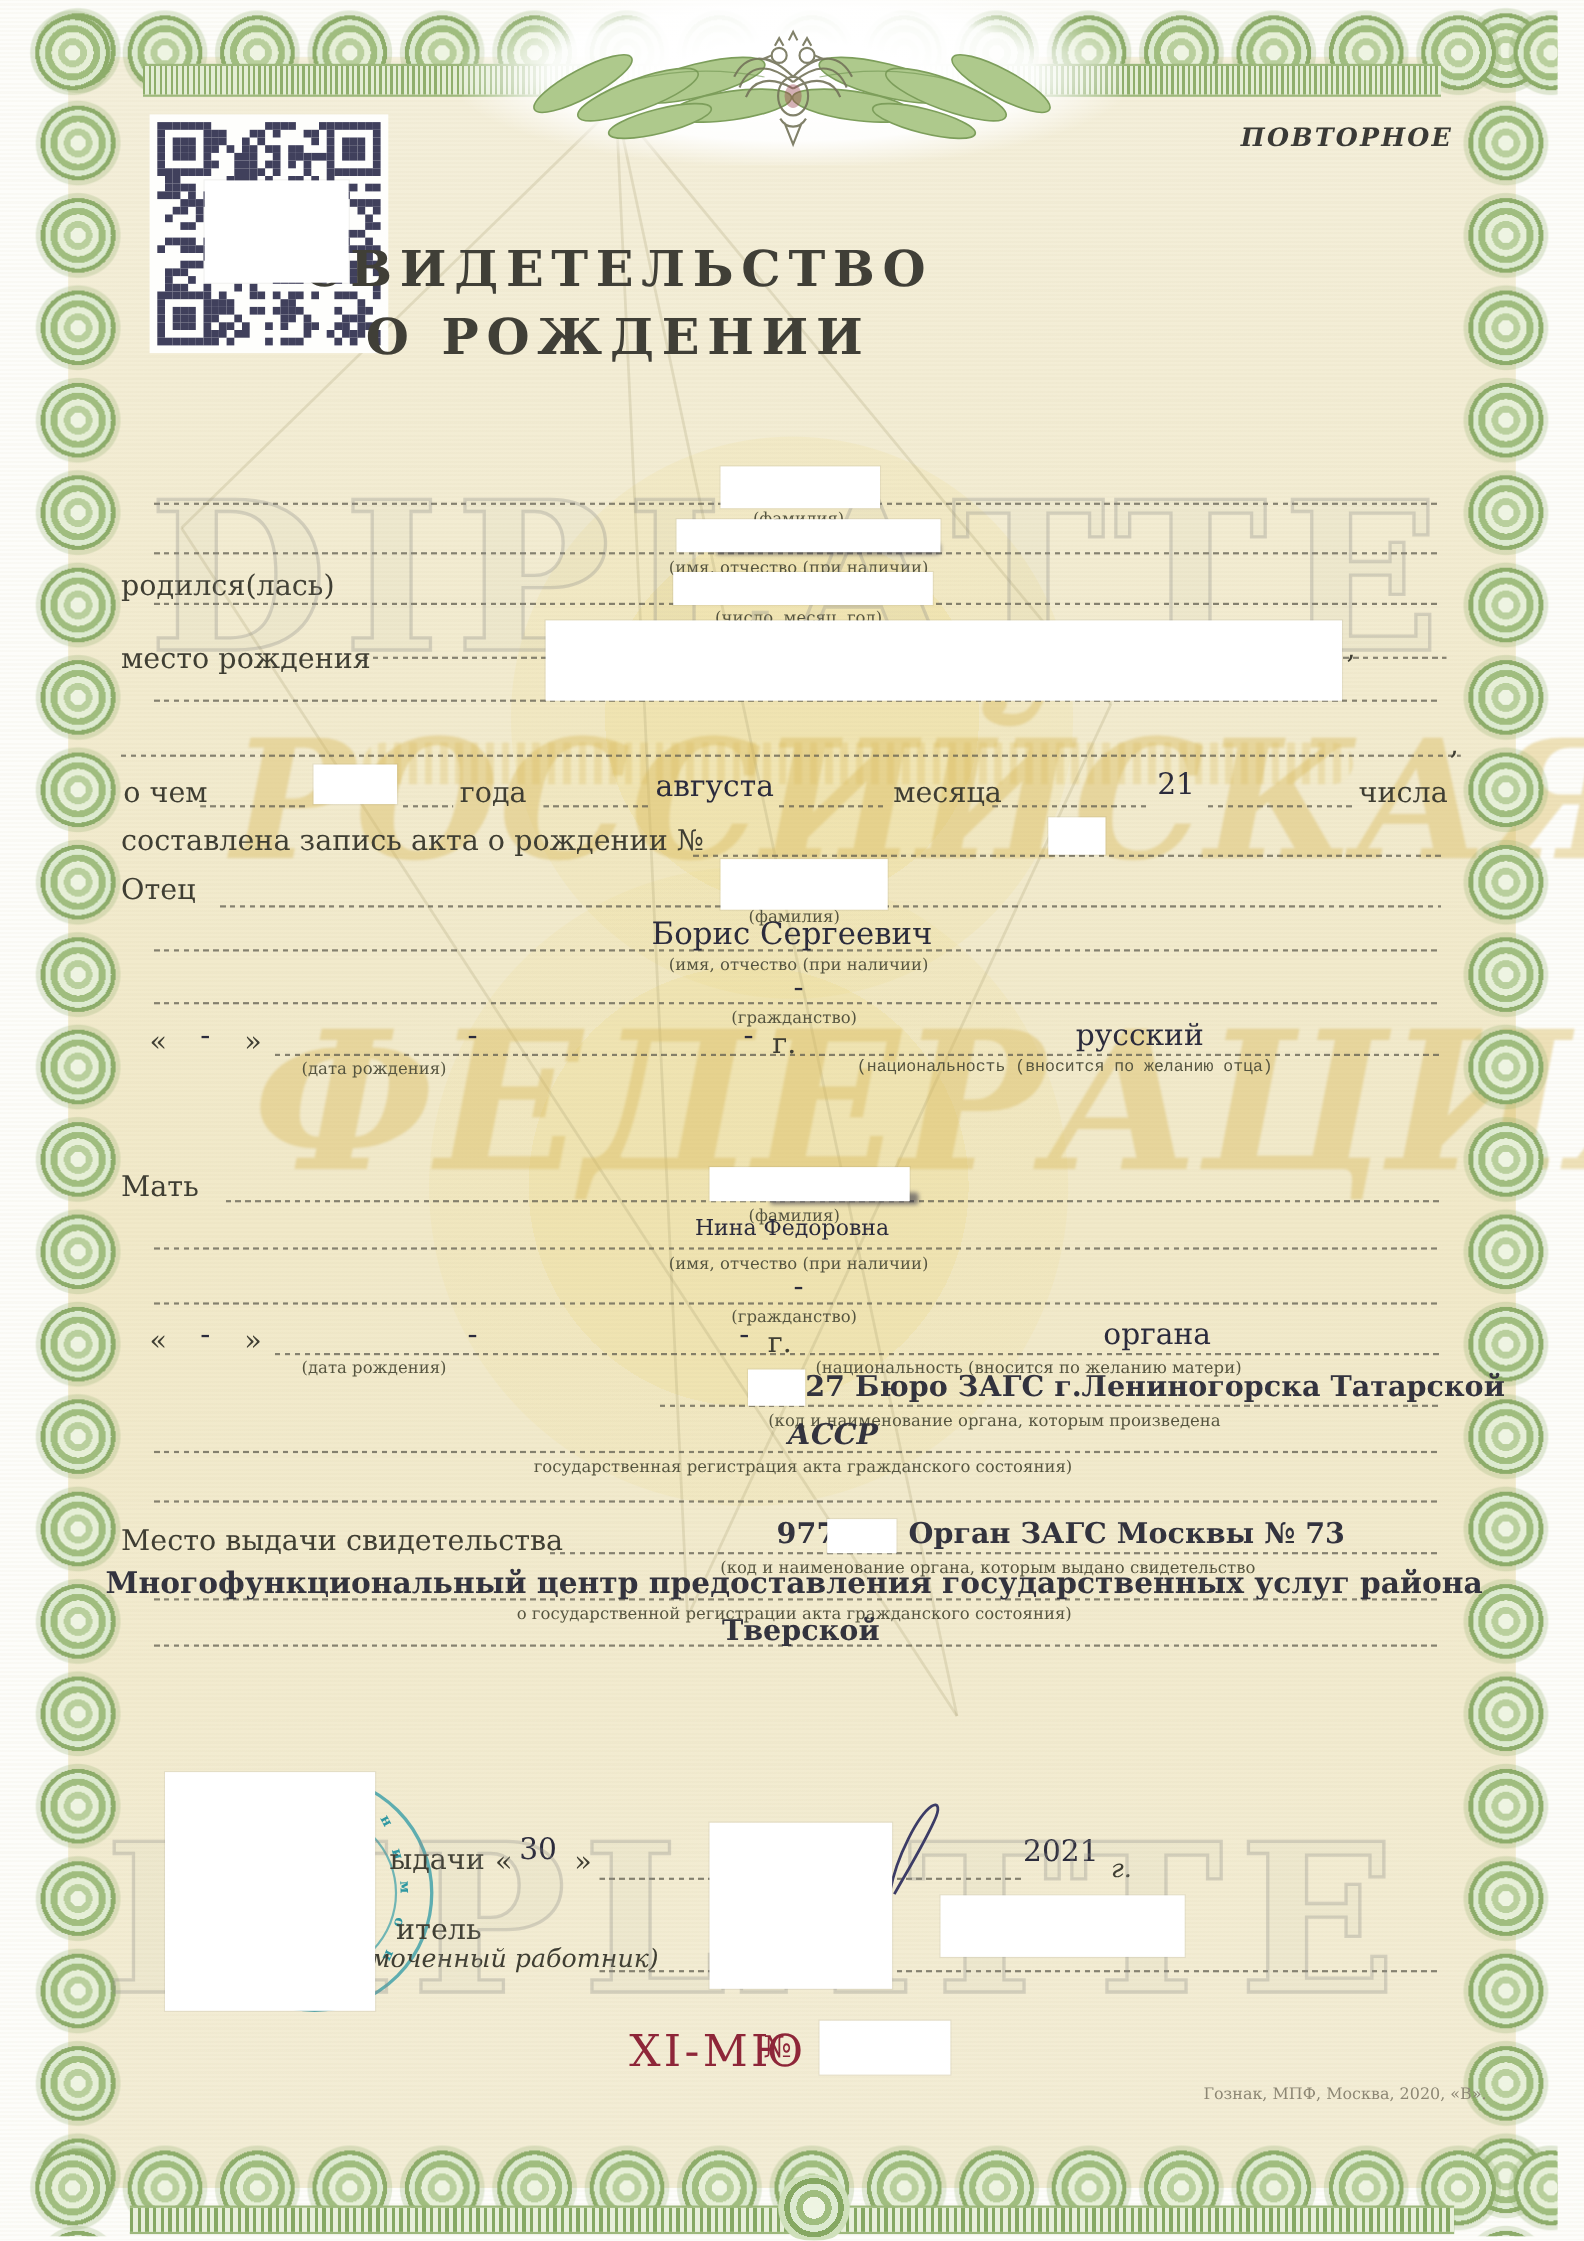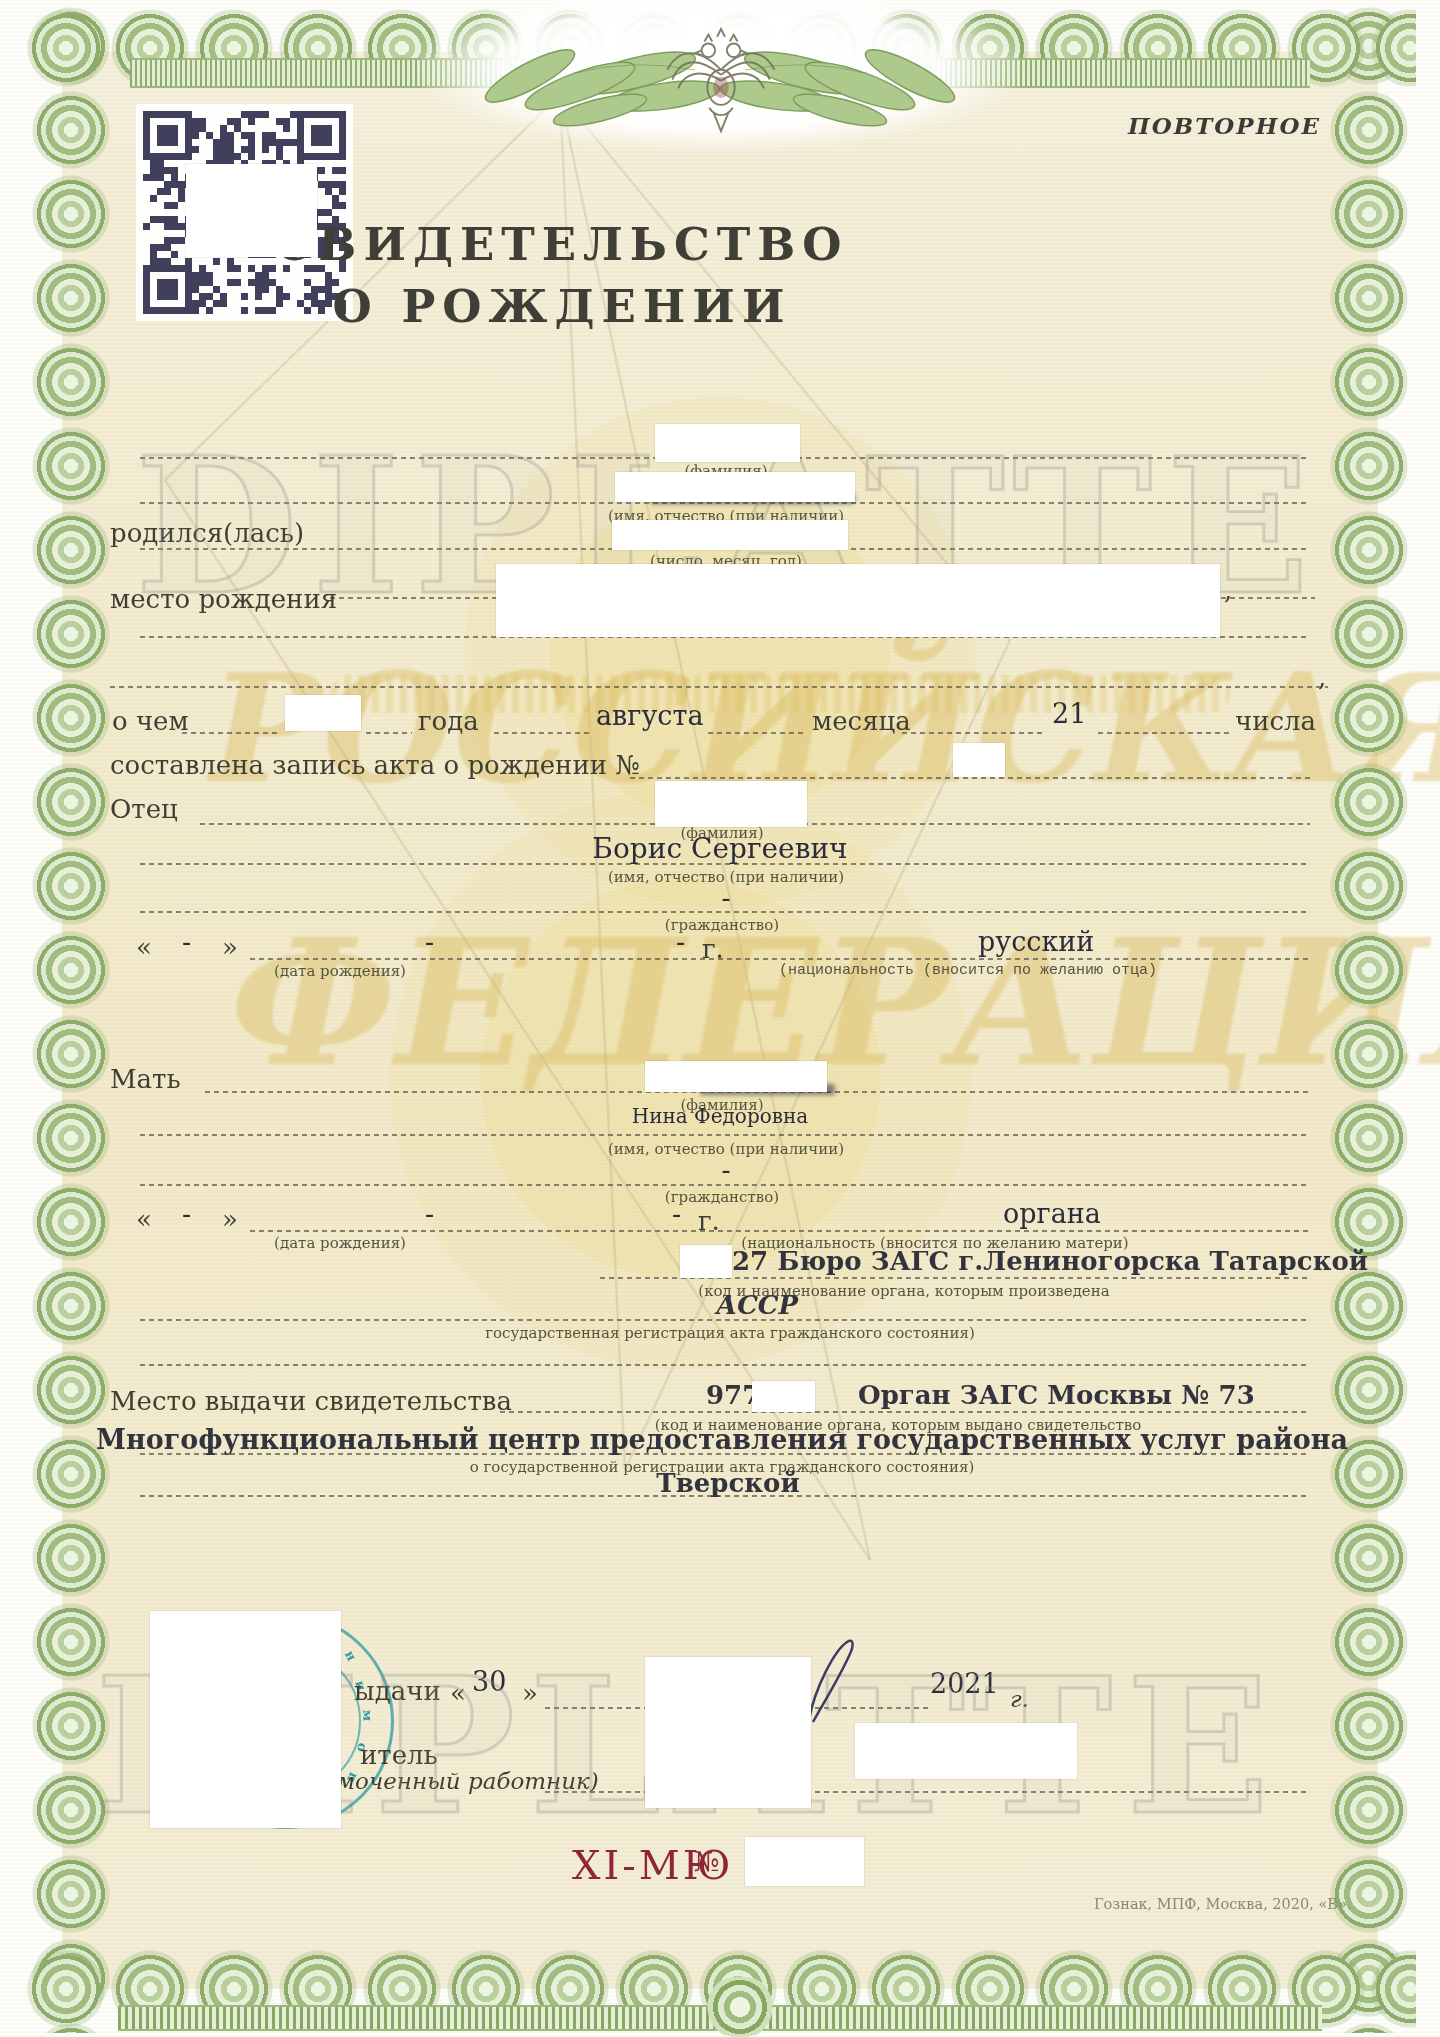--- a/index.html
+++ b/index.html
@@ -1040,21 +1040,21 @@
   <div class="cap" style="left:340px;top:1234px;">(дата рождения)</div>
   <div class="cap" style="left:935px;top:1234px;">(национальность (вносится по желанию матери)</div>
 
   <div class="valr" style="left:732px;top:1246px;">27 Бюро ЗАГС г.Лениногорска Татарской</div>
   <div class="cap" style="left:904px;top:1282px;">(код и наименование органа, которым произведена</div>
   <div class="valr" style="left:716px;top:1290px;font-style:italic;">АССР</div>
   <div class="cap" style="left:730px;top:1324px;">государственная регистрация акта гражданского состояния)</div>
 
   <div class="lbl" style="left:110px;top:1386px;">Место выдачи свидетельства</div>
   <div class="valr" style="left:706px;top:1380px;">977</div>
-  <div class="valr" style="left:826px;top:1380px;margin-left:32px;">Орган ЗАГС Москвы № 73</div>
+  <div class="valr" style="left:826px;top:1380px;">Орган ЗАГС Москвы № 73</div>
   <div class="cap" style="left:898px;top:1416px;">(код и наименование органа, которым выдано свидетельство</div>
   <div class="valr valc" style="left:722px;top:1424px;font-size:27px;position:absolute;">Многофункциональный центр предоставления государственных услуг района</div>
   <div class="cap" style="left:722px;top:1458px;">о государственной регистрации акта гражданского состояния)</div>
   <div class="valr valc" style="left:728px;top:1468px;position:absolute;">Тверской</div>
 
   <div class="stamp">
       <div class="inner"></div>
     </div>
   <span class="stamp-ch" style="left:346px;top:1648px;transform:rotate(62deg);">н</span>
   <span class="stamp-ch" style="left:356px;top:1678px;transform:rotate(75deg);">и</span>

